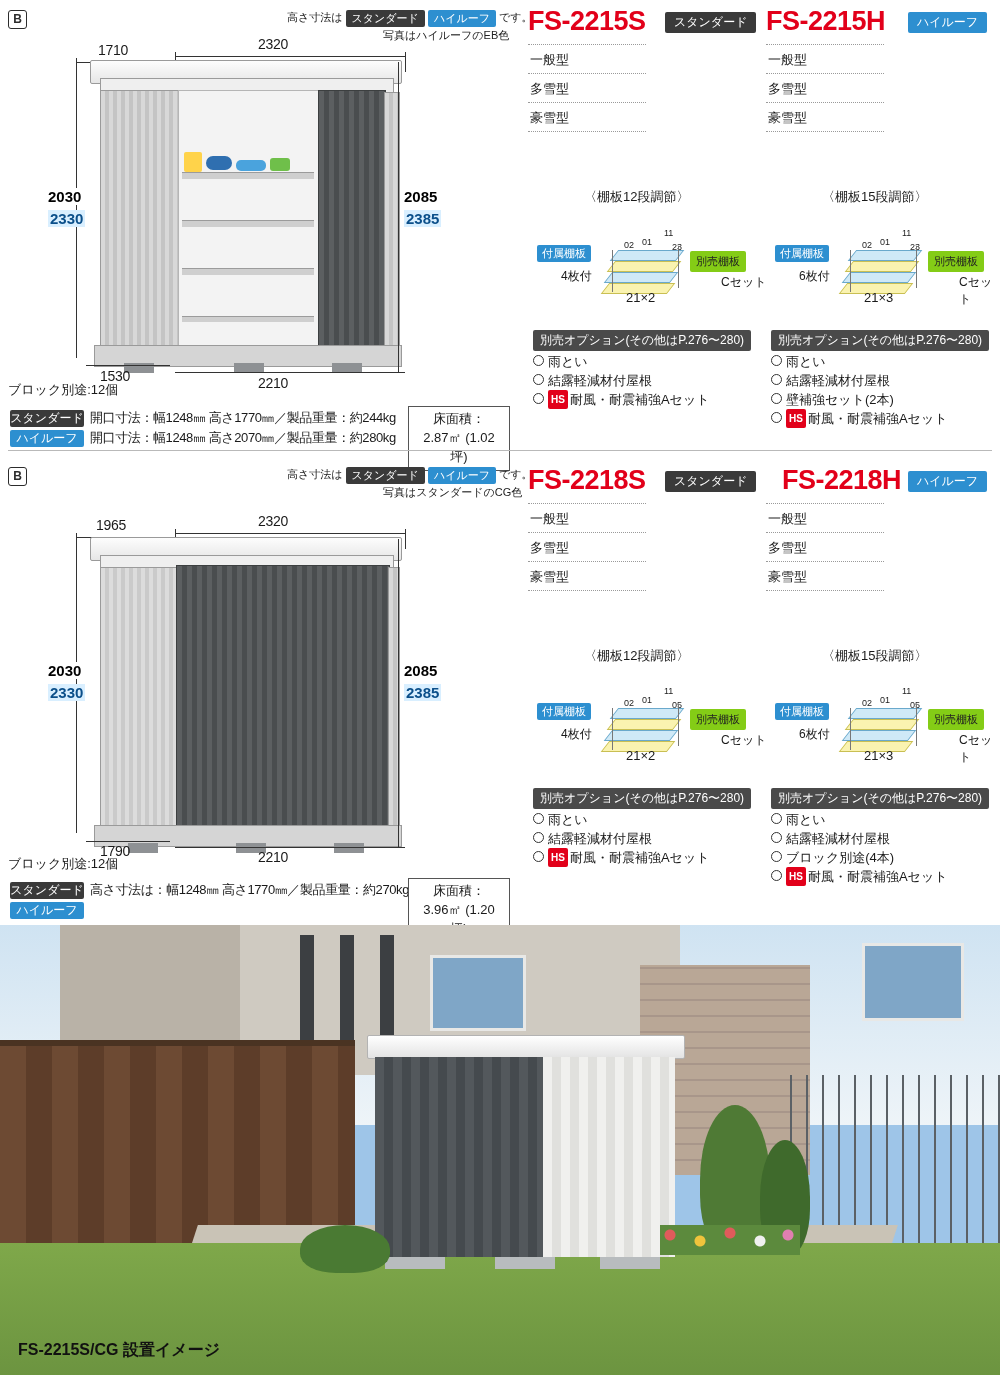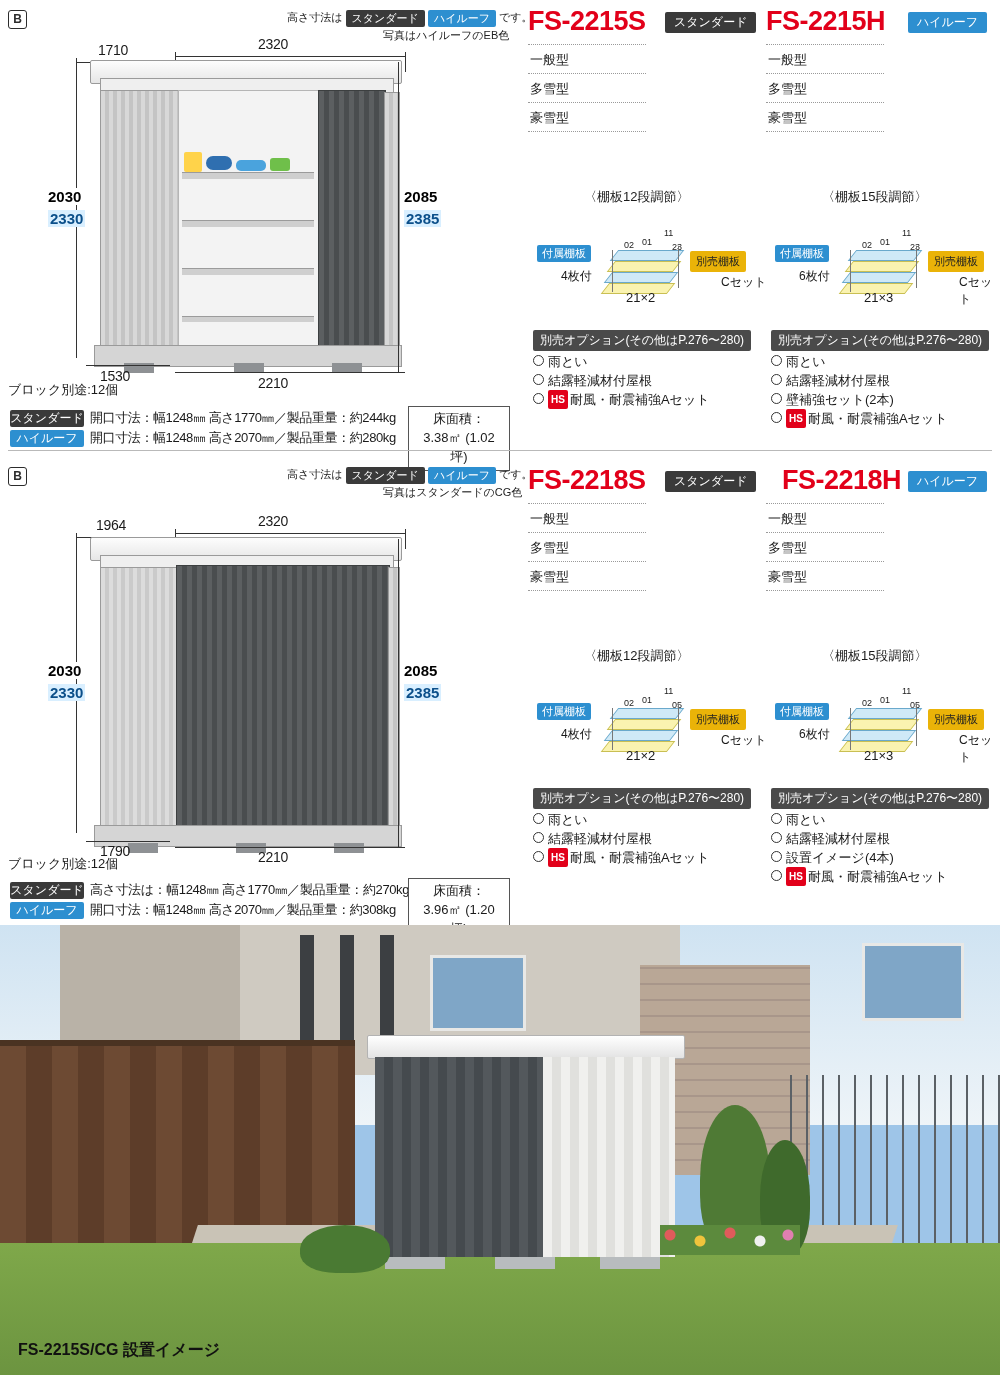--- a/index.html
+++ b/index.html
@@ -56,21 +56,21 @@
   .typelist .t:first-child{border-top:1px dotted #9a9a9a;}
 
   .shelf-title{position:absolute;font-size:13px;}
   .opt-head{position:absolute;background:#4a4a4a;color:#fff;font-size:12px;padding:2px 7px;border-radius:2px;white-space:nowrap;}
   .opt{position:absolute;font-size:13px;line-height:19px;}
   .opt div{white-space:nowrap;}
   .hs{display:inline-block;background:#e2001a;color:#fff;font-size:10px;font-weight:bold;padding:0 3px;border-radius:2px;margin-right:2px;vertical-align:1px;}
   .circ{display:inline-block;width:9px;height:9px;border:1px solid #333;border-radius:50%;margin-right:4px;}
 
   .tag-blue{position:absolute;background:#2d8fd0;color:#fff;font-size:11px;padding:2px 5px;border-radius:2px;line-height:1.15;text-align:center;}
-  .tag-yellow{position:absolute;background:#eab308;color:#222;font-size:11px;padding:3px 6px;border-radius:2px;}
+  .tag-yellow{position:absolute;background:#84cc16;color:#222;font-size:11px;padding:3px 6px;border-radius:2px;}
   .small-txt{position:absolute;font-size:12px;margin-left:24px;}
 
   
   .iso{position:absolute;width:96px;height:70px;}
   .iso .plate{position:absolute;width:64px;height:9px;background:#cfe9f7;border:1px solid #6aa9cc;transform:skewX(-38deg);}
   .iso .plate.y{background:#faf3b0;border-color:#c9bf53;}
   .iso .num{position:absolute;font-size:9px;color:#222;}
   .iso .post{position:absolute;width:1px;background:#777;}
   .iso .base2{position:absolute;font-size:13px;}
 
@@ -174,21 +174,21 @@
         <span class="spec-tag tag-std">スタンダード</span>
         <span class="spec-txt">開口寸法：幅1248㎜ 高さ1770㎜／製品重量：約244kg</span>
       </div>
       <div class="spec-row">
         <span class="spec-tag tag-high">ハイルーフ</span>
         <span class="spec-txt">開口寸法：幅1248㎜ 高さ2070㎜／製品重量：約280kg</span>
       </div>
     </div>
     <div class="areabox" style="left:408px;top:406px;width:88px;">
       <div>床面積：</div>
-      <div>3.38㎡ (1.02坪)</div>
+      <div>2.87㎡ (1.02坪)</div>
     </div>
 
     <div class="model" style="left:528px;top:6px;">FS-2215S</div>
     <div class="ml-chip chip-std" style="left:665px;top:12px;background:#3a3a3a;">スタンダード</div>
 
     <div class="typelist" style="left:528px;top:44px;">
       <div class="t">一般型</div>
       <div class="t">多雪型</div>
       <div class="t">豪雪型</div>
     </div>
@@ -266,21 +266,21 @@
 
     <div class="note" style="left:287px;top:12px;">
       <span>高さ寸法は</span>
       <span class="chip chip-std">スタンダード</span>
       <span class="chip chip-high">ハイルーフ</span>
       <span>です。</span>
     </div>
     <div class="note" style="left:383px;top:30px;">写真はスタンダードのCG色</div>
 
     <div class="draw" style="left:0;top:0;width:510px;height:410px;">
-      <div class="dim" style="left:96px;top:62px;">1964</div>
+      <div class="dim" style="left:96px;top:62px;">1965</div>
       <div class="dim" style="left:258px;top:58px;">2320</div>
       <div class="dimline" style="left:76px;top:82px;width:80px;"></div>
       <div class="dimline" style="left:175px;top:78px;width:230px;"></div>
       <div class="dimline-v" style="left:76px;top:78px;height:300px;"></div>
       <div class="dimline-v" style="left:175px;top:74px;height:16px;"></div>
       <div class="dimline-v" style="left:405px;top:74px;height:20px;"></div>
 
       <div class="shed" style="left:84px;top:82px;width:330px;height:310px;">
         <div class="roof" style="left:6px;top:0;width:310px;height:22px;border-radius:2px;"></div>
         <div class="roof" style="left:16px;top:18px;width:292px;height:14px;background:#efefef;"></div>
@@ -307,21 +307,20 @@
 
     <div class="blocknote" style="left:8px;top:400px;">ブロック別途:12個</div>
 
     <div class="specbar" style="left:10px;top:425px;">
       <div class="spec-row">
         <span class="spec-tag tag-std">スタンダード</span>
         <span class="spec-txt">高さ寸法は：幅1248㎜ 高さ1770㎜／製品重量：約270kg</span>
       </div>
       <div class="spec-row">
         <span class="spec-tag tag-high">ハイルーフ</span>
-        <span class="spec-txt">開口寸法：幅1248㎜ 高さ2070㎜／製品重量：約308kg</span>
       </div>
     </div>
     <div class="areabox" style="left:408px;top:423px;width:88px;">
       <div>床面積：</div>
       <div>3.96㎡ (1.20坪)</div>
     </div>
 
     <div class="model" style="left:528px;top:10px;">FS-2218S</div>
     <div class="ml-chip" style="left:665px;top:16px;background:#3a3a3a;">スタンダード</div>
 
@@ -384,21 +383,21 @@
       <div class="plate y" style="left:5px;top:55px;"></div>
       <div class="post" style="left:12px;top:22px;height:42px;"></div>
       <div class="post" style="left:78px;top:18px;height:42px;"></div>
       <div class="base2" style="left:26px;top:62px;">21×3</div>
     </div>
 
     <div class="opt-head" style="left:771px;top:333px;">別売オプション(その他はP.276〜280)</div>
     <div class="opt" style="left:771px;top:355px;">
       <div><span class="circ"></span><span>雨とい</span></div>
       <div><span class="circ"></span><span>結露軽減材付屋根</span></div>
-      <div><span class="circ"></span><span>設置イメージ(4本)</span></div>
+      <div><span class="circ"></span><span>ブロック別途(4本)</span></div>
       <div><span class="circ"></span><span class="hs">HS</span><span>耐風・耐震補強Aセット</span></div>
     </div>
   </div>
 
   <div class="photo">
     <div class="sky"></div>
 
     <div class="house" style="left:60px;top:0;width:620px;height:150px;background:#cfcac1;"></div>
     <div class="house" style="left:60px;top:0;width:180px;height:150px;background:#b9b2a7;"></div>
     <div class="house" style="left:300px;top:10px;width:14px;height:130px;background:#3c3f42;"></div>

